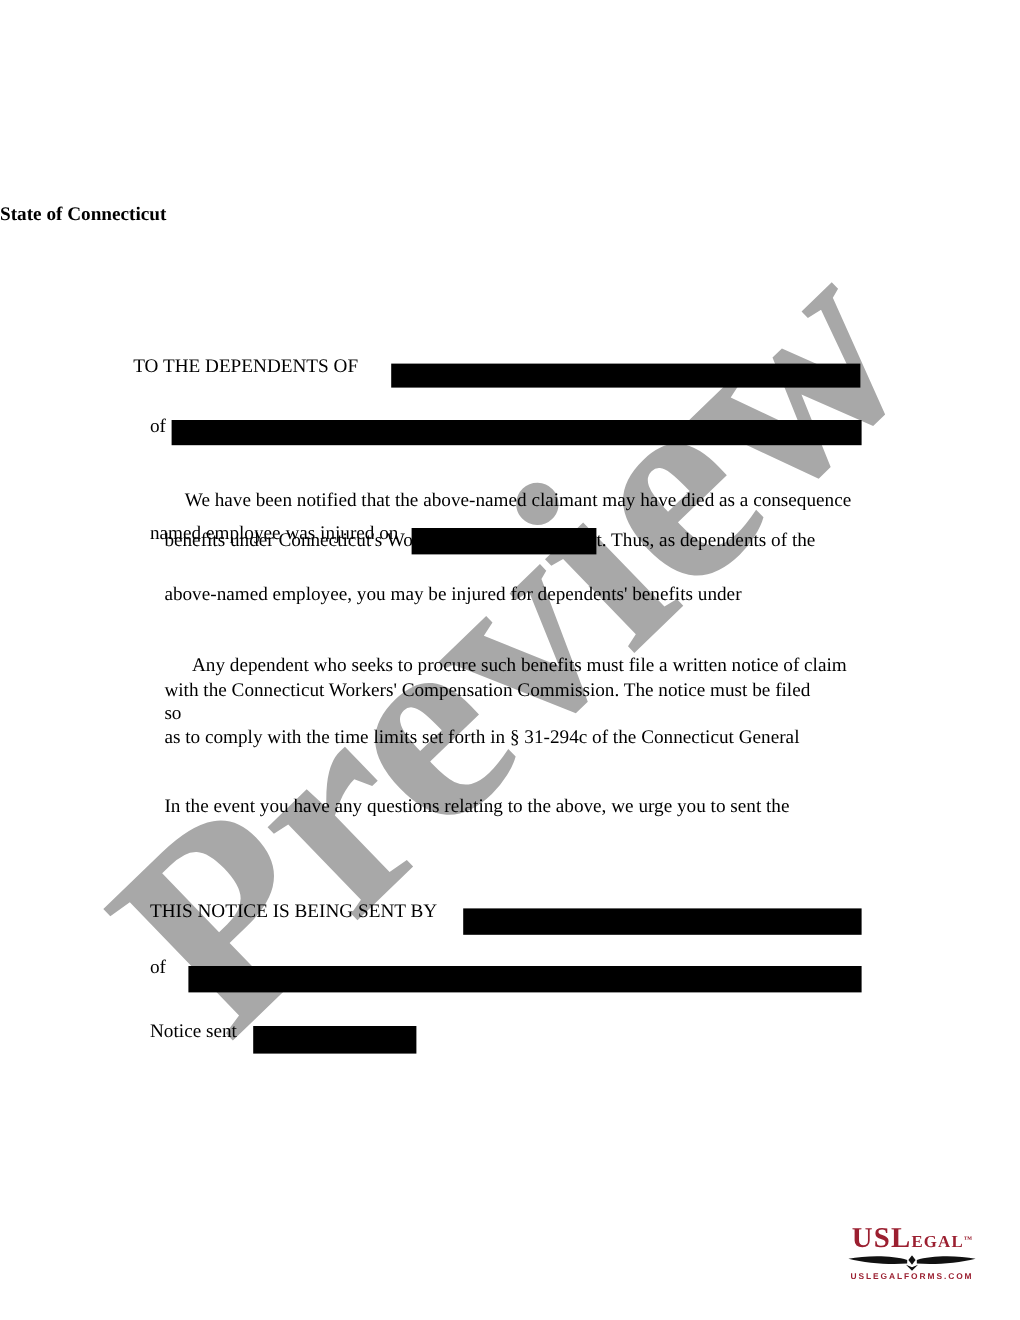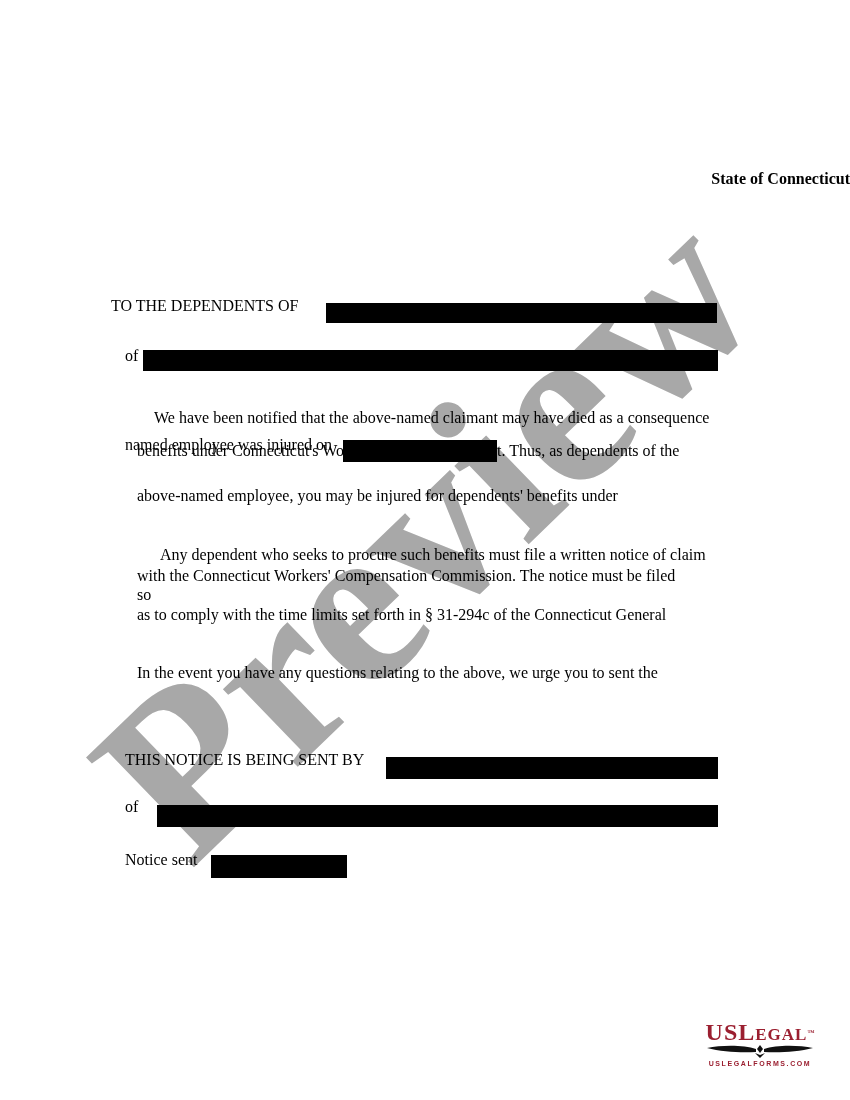--- a/index.html
+++ b/index.html
@@ -11,35 +11,35 @@
     position:absolute;left:425px;top:535px;z-index:1;
     transform:translate(-50%,-50%) rotate(-44deg);
     font-family:"Liberation Serif", serif;font-weight:bold;
     font-size:235px;color:#a8a8a8;white-space:nowrap;line-height:1;
     pointer-events:none;user-select:none;
   }
   .doc-line{
     position:absolute;z-index:2;font-size:16px;line-height:19px;white-space:nowrap;
   }
   .doc-title{
-    position:absolute;top:170px;left:0;width:100%;text-align:right;z-index:2;
+    position:absolute;top:170px;left:0;width:100%;text-align:left;z-index:2;
     font-size:16px;font-weight:bold;
   }
   .redact{
     position:absolute;z-index:3;background:#000000;
   }
   .logo{
     position:absolute;left:698px;top:1020px;width:124px;z-index:2;text-align:center;
   }
   .logo-word{
     color:#9b1f30;font-family:"Liberation Serif", serif;font-weight:bold;
     line-height:24px;white-space:nowrap;letter-spacing:1px;
   }
   .logo-big{font-size:24px;}
-  .logo-small{font-size:17px;}
+  .logo-small{font-size:14px;}
   .logo-tm{font-size:7px;vertical-align:top;position:relative;top:1px;letter-spacing:0;}
   .logo-eagle{display:block;margin:0 auto;margin-top:-2px;}
   .logo-site{
     color:#9b1f30;font-family:"Liberation Sans", sans-serif;font-weight:bold;
     font-size:7px;letter-spacing:1.6px;margin-top:1px;white-space:nowrap;
   }
 </style>
 </head>
 <body>
 

